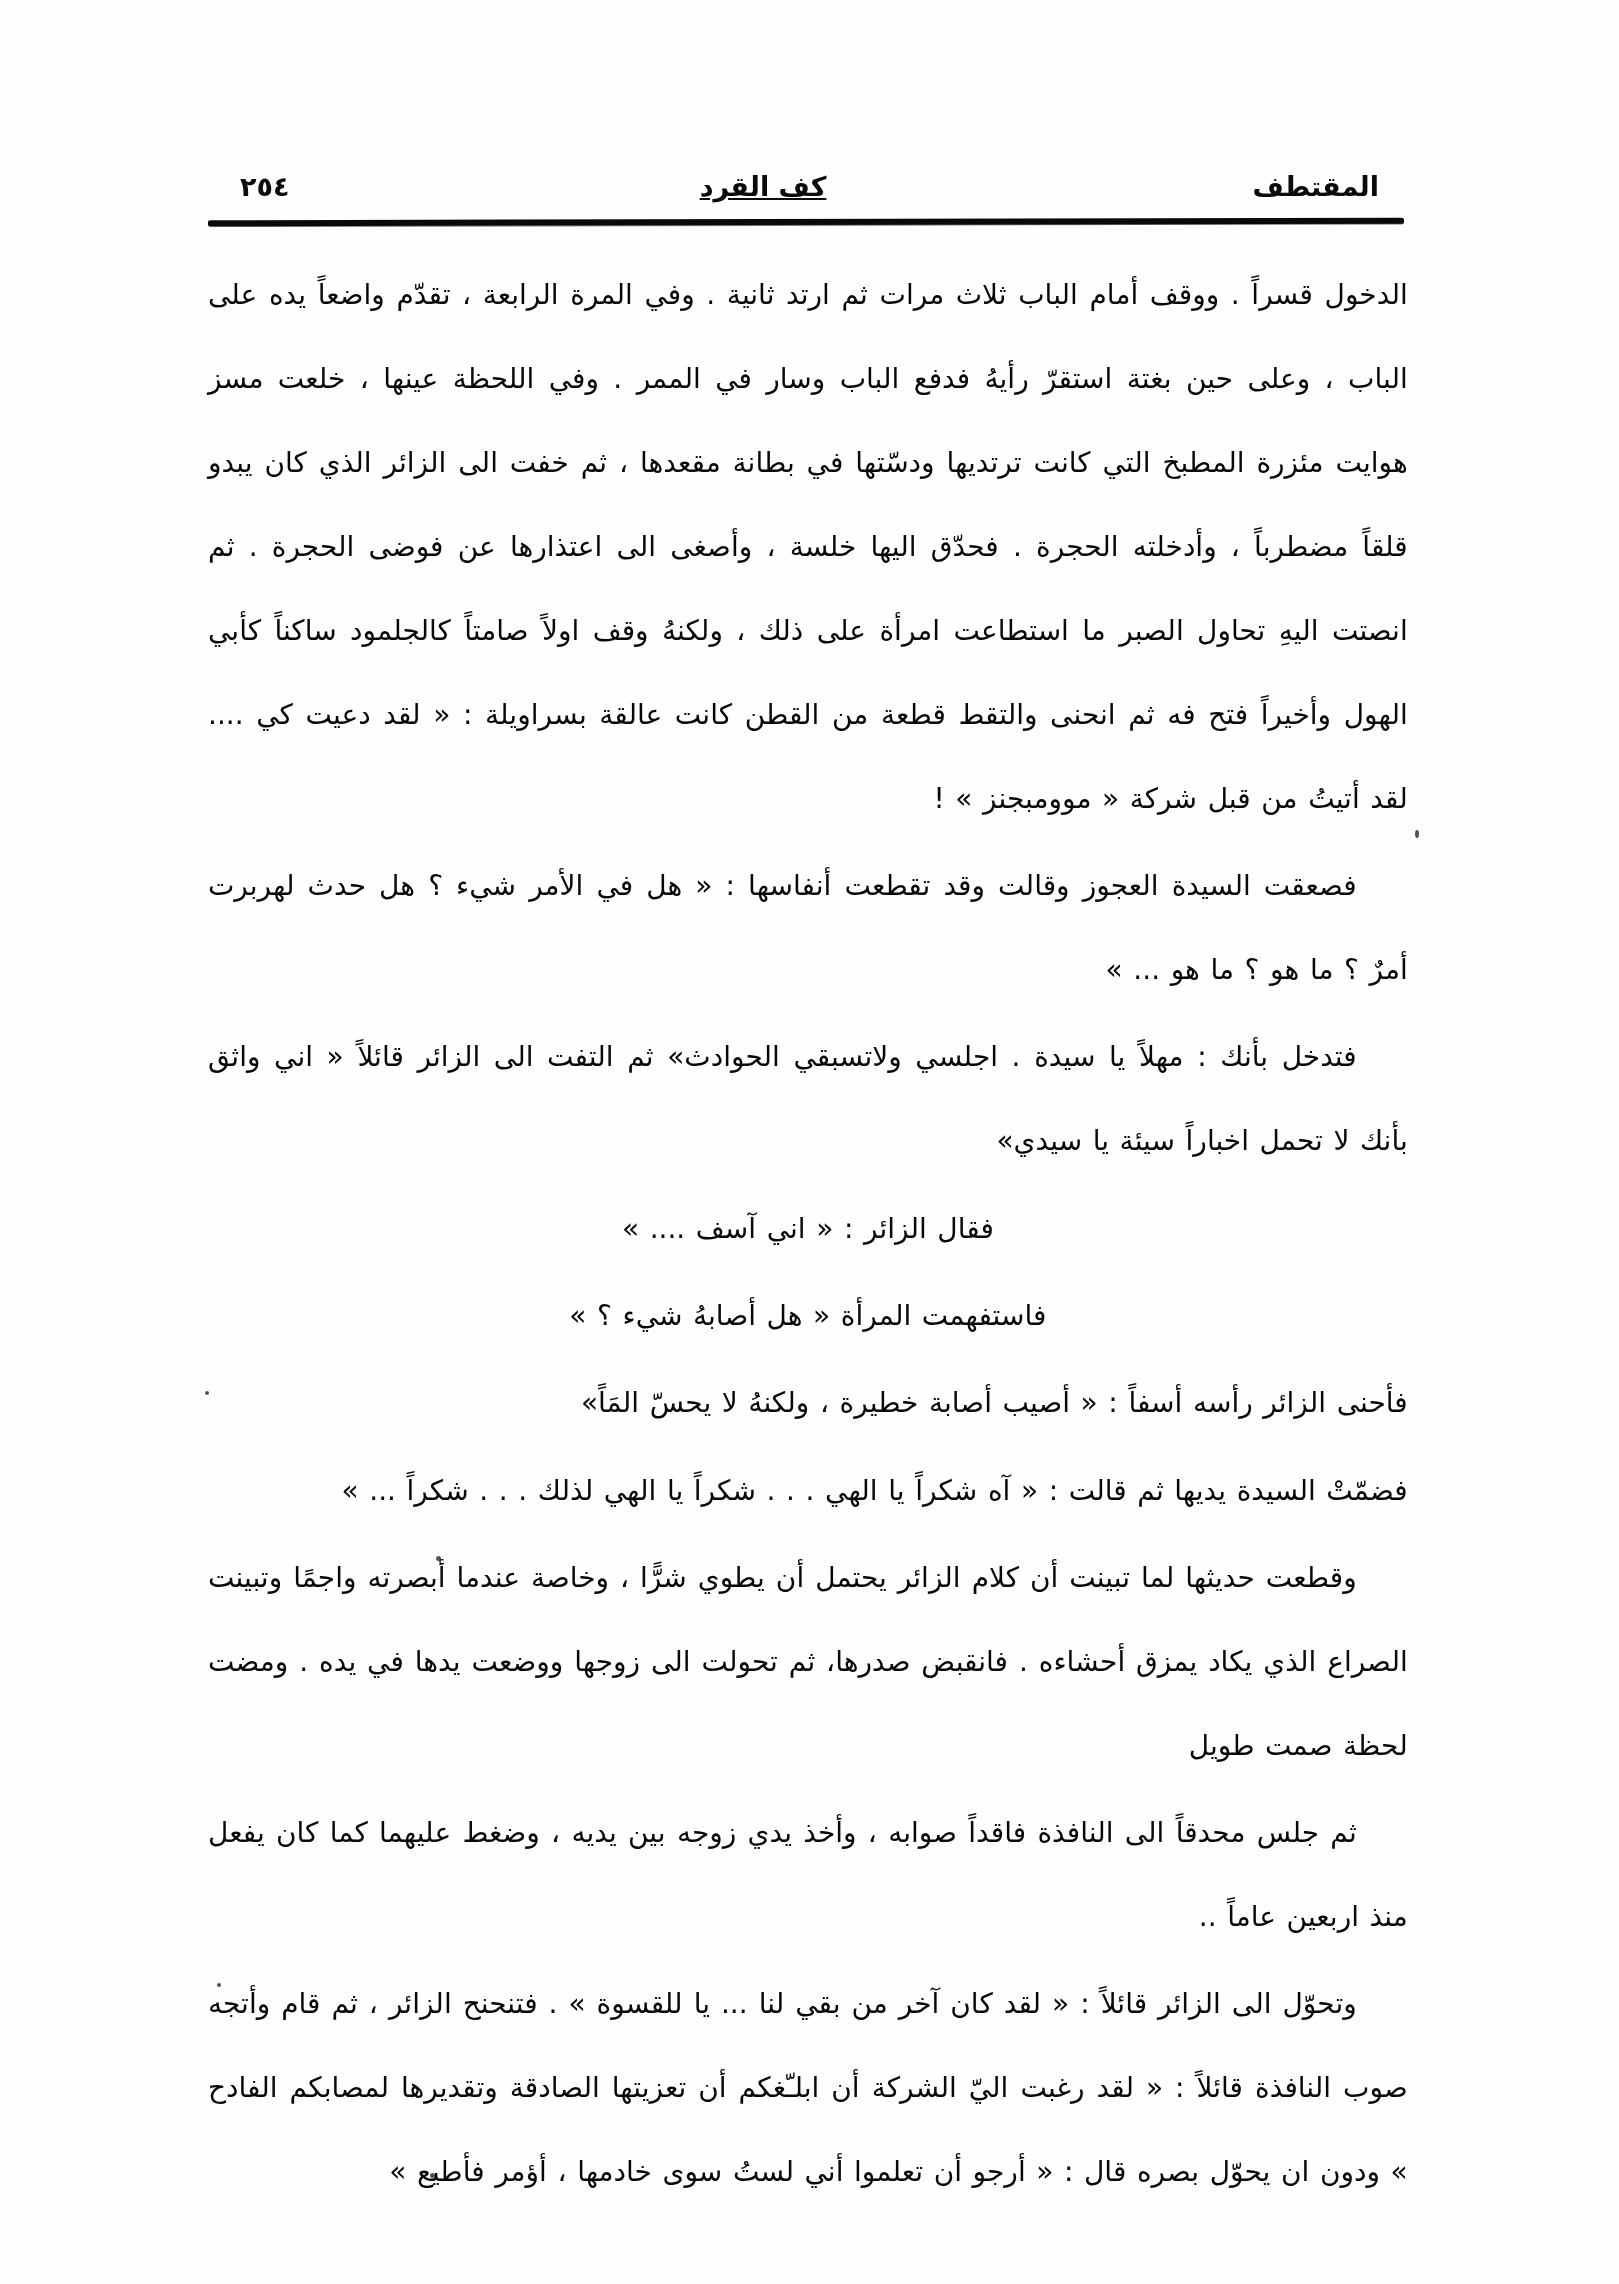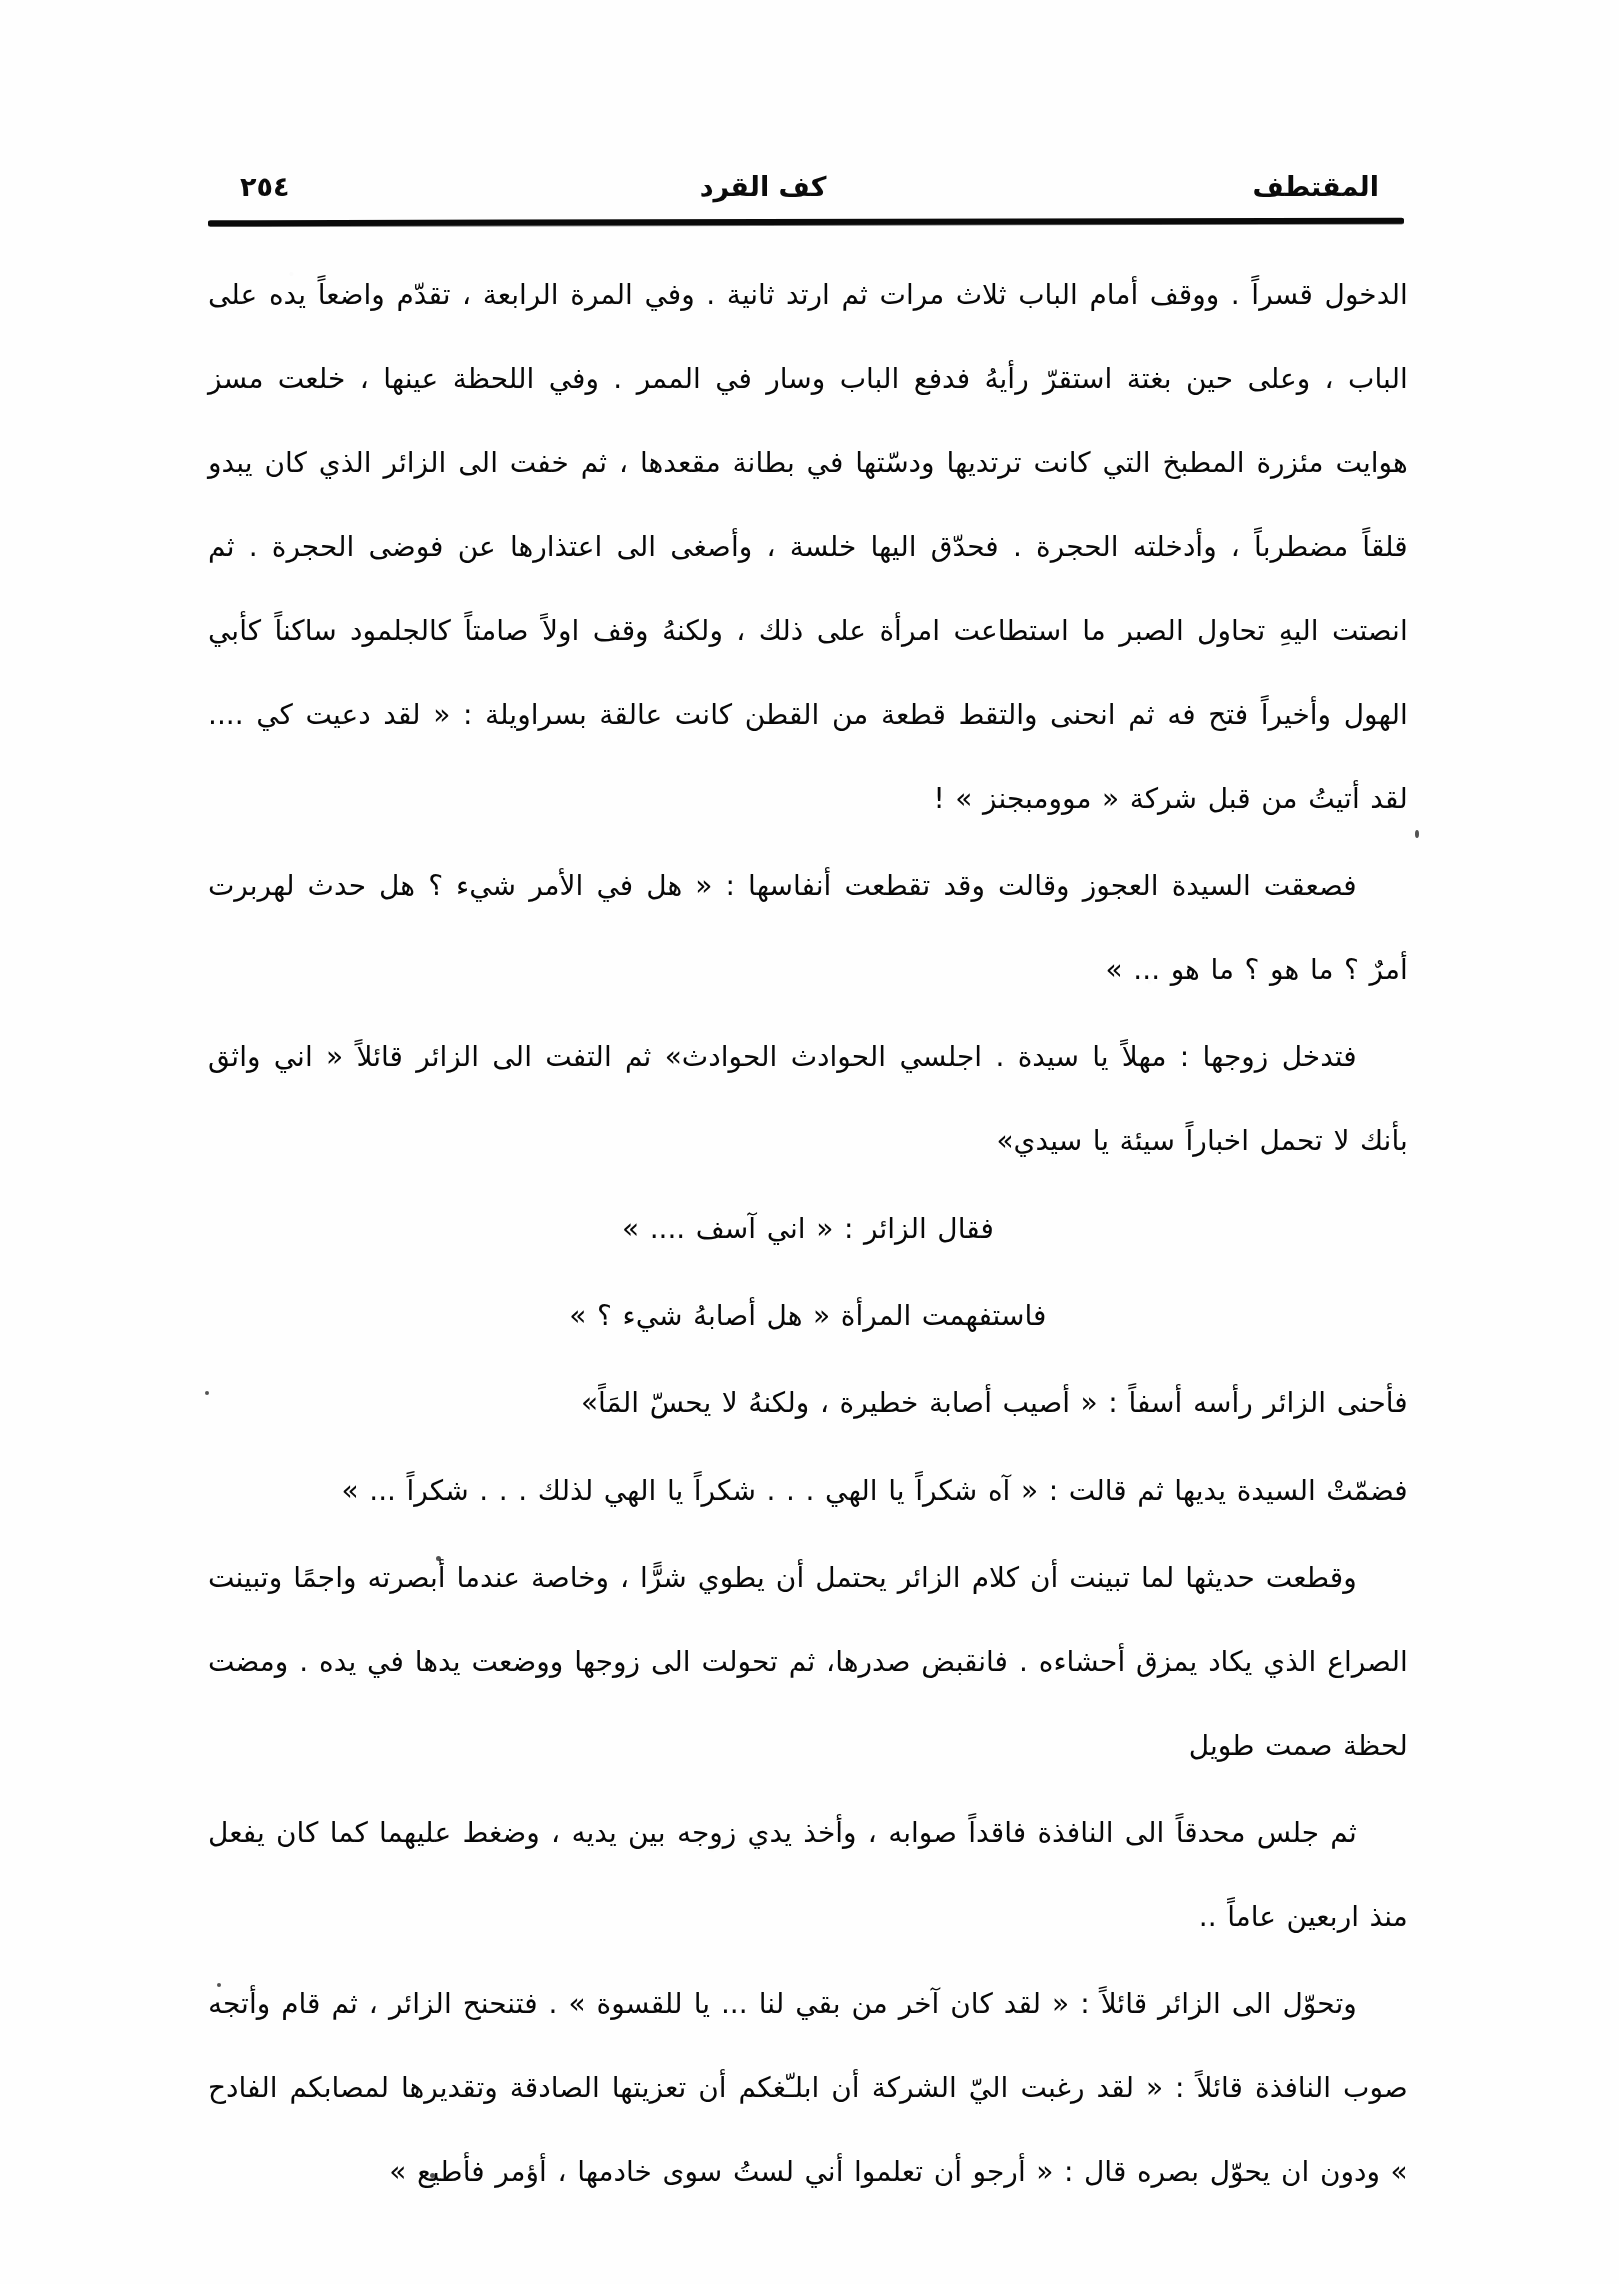--- a/index.html
+++ b/index.html
@@ -62,20 +62,21 @@
     white-space: nowrap;
     letter-spacing: -0.4px;
     color: #0b0b0b;
   }
   .rh-page-number {
     font-size: 28px;
     letter-spacing: 0.8px;
   }
   .rh-story-title {
     font-size: 31px;
+    text-decoration: underline;
   }
   .rh-journal-name {
     font-size: 26px;
     margin-left: 16px;
   }
 
   .head-rule {
     margin: 19px 11.6px 0 5px;
     height: 5.8px;
     background: #0a0a0a;
@@ -144,21 +145,21 @@
       <div class="rh-slot rh-journal-name">المقتطف</div>
       <div class="rh-slot rh-story-title">كف القرد</div>
       <div class="rh-slot rh-page-number">٢٥٤</div>
     </div>
 
     <div class="head-rule"></div>
 
     <div class="body-text">
       <p class="para tail-right">الدخول قسراً . ووقف أمام الباب  ثلاث مرات  ثم ارتد ثانية . وفي المرة  الرابعة ،  تقدّم واضعاً يده على الباب ، وعلى حين بغتة استقرّ رأيهُ فدفع الباب وسار في الممر . وفي اللحظة عينها ، خلعت مسز هوايت مئزرة المطبخ التي كانت ترتديها  ودسّتها  في بطانة  مقعدها ، ثم خفت الى الزائر الذي كان يبدو قلقاً مضطرباً ، وأدخلته الحجرة . فحدّق اليها خلسة ، وأصغى الى اعتذارها عن فوضى الحجرة . ثم انصتت اليهِ تحاول الصبر ما استطاعت امرأة على ذلك ، ولكنهُ وقف اولاً صامتاً كالجلمود ساكناً كأبي الهول وأخيراً فتح فه ثم انحنى والتقط قطعة من القطن كانت عالقة بسراويلة : « لقد دعيت كي .... لقد أتيتُ من قبل شركة « موومبجنز » !</p>
       <p class="para indent tail-right">فصعقت السيدة العجوز وقالت وقد تقطعت أنفاسها : « هل في الأمر شيء ؟ هل حدث لهربرت أمرٌ ؟ ما هو ؟ ما هو ... »</p>
-      <p class="para indent tail-right">فتدخل زوجها : مهلاً يا سيدة . اجلسي الحوادث الحوادث» ثم التفت الى الزائر قائلاً « اني واثق بأنك لا تحمل اخباراً سيئة يا سيدي»</p>
+      <p class="para indent tail-right">فتدخل بأنك : مهلاً يا سيدة . اجلسي ولاتسبقي الحوادث» ثم التفت الى الزائر قائلاً « اني واثق بأنك لا تحمل اخباراً سيئة يا سيدي»</p>
       <p class="para short-mid">فقال الزائر  :  « اني آسف .... »</p>
       <p class="para short-mid">فاستفهمت المرأة « هل أصابهُ شيء ؟ »</p>
       <p class="para short">فأحنى الزائر رأسه أسفاً : « أصيب أصابة خطيرة ، ولكنهُ لا يحسّ المَاً»</p>
       <p class="para tail-right">فضمّتْ السيدة يديها ثم قالت : « آه شكراً يا الهي . . . شكراً يا الهي لذلك . . . شكراً ... »</p>
       <p class="para indent tail-right">وقطعت حديثها لما تبينت أن كلام الزائر يحتمل أن يطوي شرًّا ، وخاصة عندما أبصرته واجمًا  وتبينت الصراع الذي يكاد يمزق أحشاءه . فانقبض صدرها، ثم تحولت الى زوجها ووضعت يدها في يده . ومضت لحظة صمت طويل</p>
       <p class="para indent tail-right">ثم جلس محدقاً الى النافذة فاقداً صوابه ، وأخذ يدي زوجه بين يديه ، وضغط عليهما كما كان يفعل منذ اربعين عاماً ..</p>
       <p class="para indent tail-right">وتحوّل الى الزائر قائلاً : « لقد كان آخر من بقي لنا ... يا للقسوة » . فتنحنح الزائر ، ثم قام وأتجه صوب النافذة قائلاً : « لقد رغبت اليّ الشركة أن  ابلـّغكم  أن تعزيتها الصادقة وتقديرها لمصابكم الفادح » ودون ان يحوّل بصره قال : « أرجو أن تعلموا أني لستُ سوى خادمها ، أؤمر فأطيع »</p>
     </div>
 
   </div>

